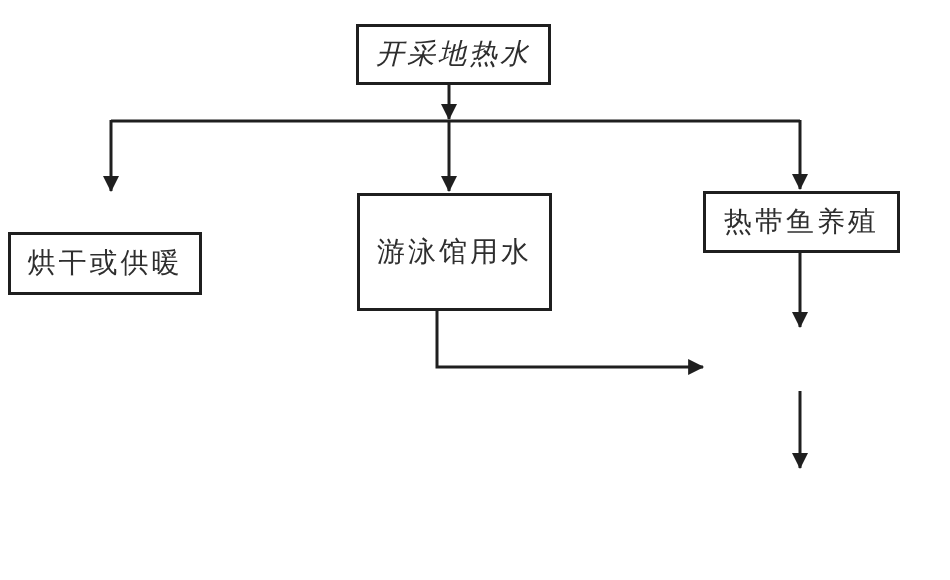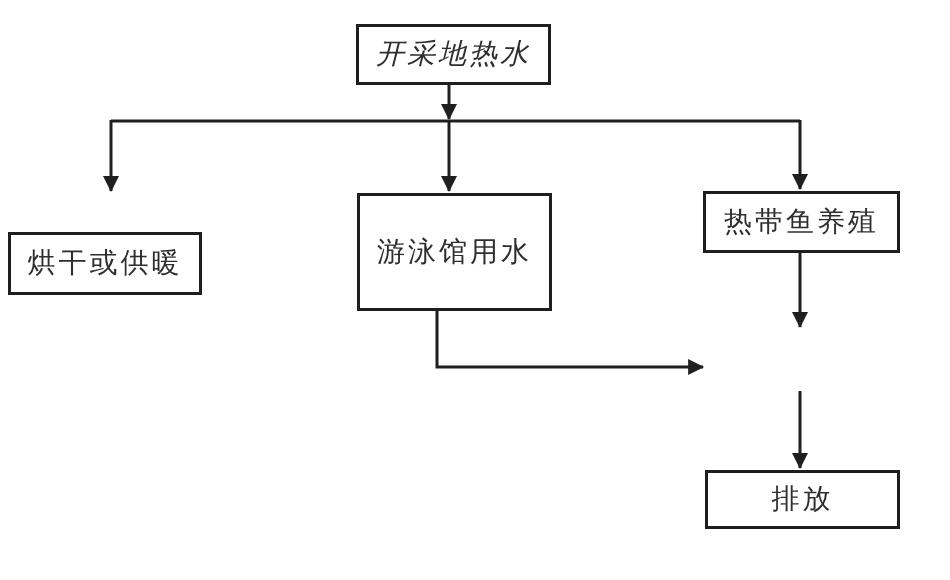--- a/index.html
+++ b/index.html
@@ -87,17 +87,14 @@
 
   <div class="node" id="node-spa">
     <span>游泳馆用水</span>
   </div>
 
   <div class="node" id="node-fish">
     <span>热带鱼养殖</span>
   </div>
 
 
-  <div class="node" id="node-discharge">
-    <span>排放</span>
-  </div>
 
 </div>
 
 </body></html>

